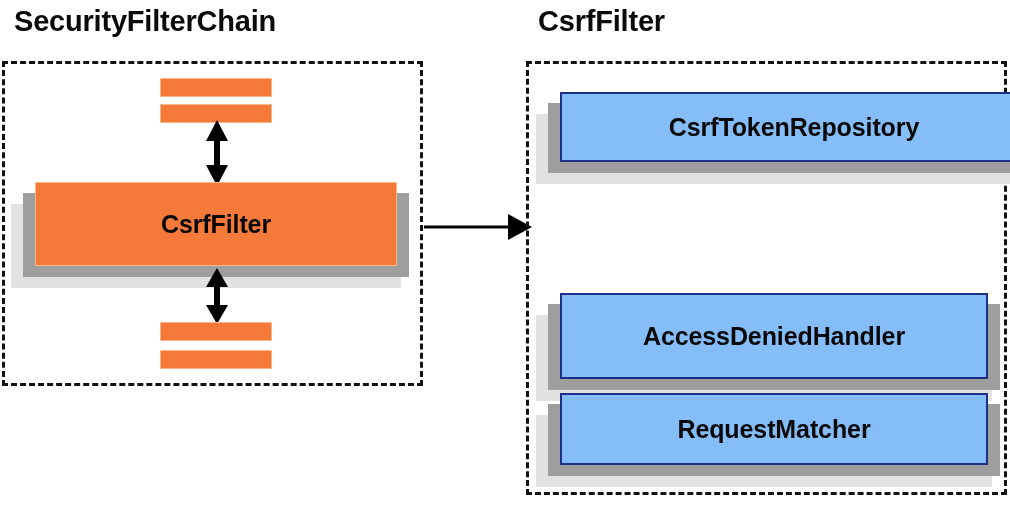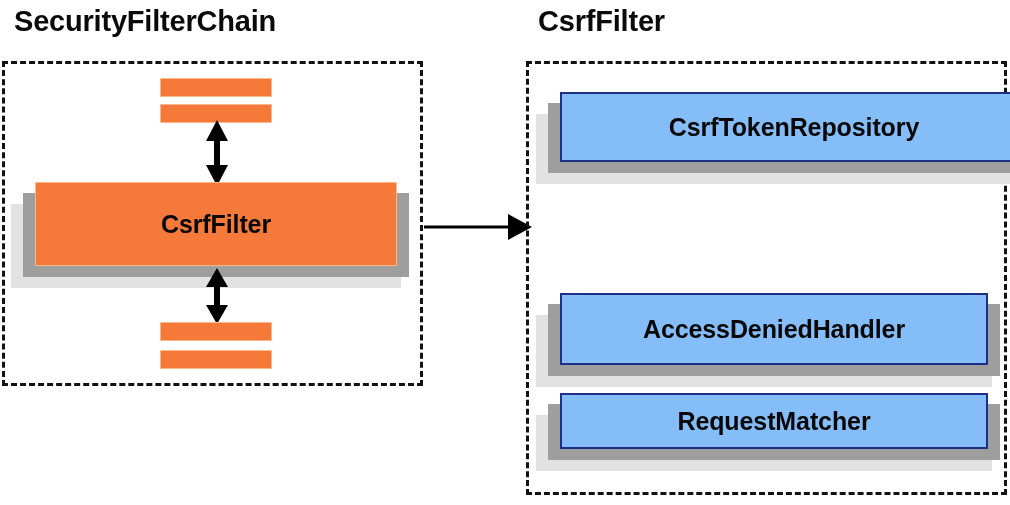--- a/index.html
+++ b/index.html
@@ -152,29 +152,29 @@
 
   <div class="stack blue" style="left:560px; top:92px; width:468px; height:70px;">
     <div class="layer layer-back"></div>
     <div class="layer layer-mid"></div>
     <div class="layer-front">
       <span class="label">CsrfTokenRepository</span>
     </div>
   </div>
 
 
-  <div class="stack blue" style="left:560px; top:293px; width:428px; height:72px;">
+  <div class="stack blue" style="left:560px; top:293px; width:428px; height:86px;">
     <div class="layer layer-back"></div>
     <div class="layer layer-mid"></div>
     <div class="layer-front">
       <span class="label">AccessDeniedHandler</span>
     </div>
   </div>
 
-  <div class="stack blue" style="left:560px; top:393px; width:428px; height:56px;">
+  <div class="stack blue" style="left:560px; top:393px; width:428px; height:72px;">
     <div class="layer layer-back"></div>
     <div class="layer layer-mid"></div>
     <div class="layer-front">
       <span class="label">RequestMatcher</span>
     </div>
   </div>
 
 </div>
 
 </body></html>

